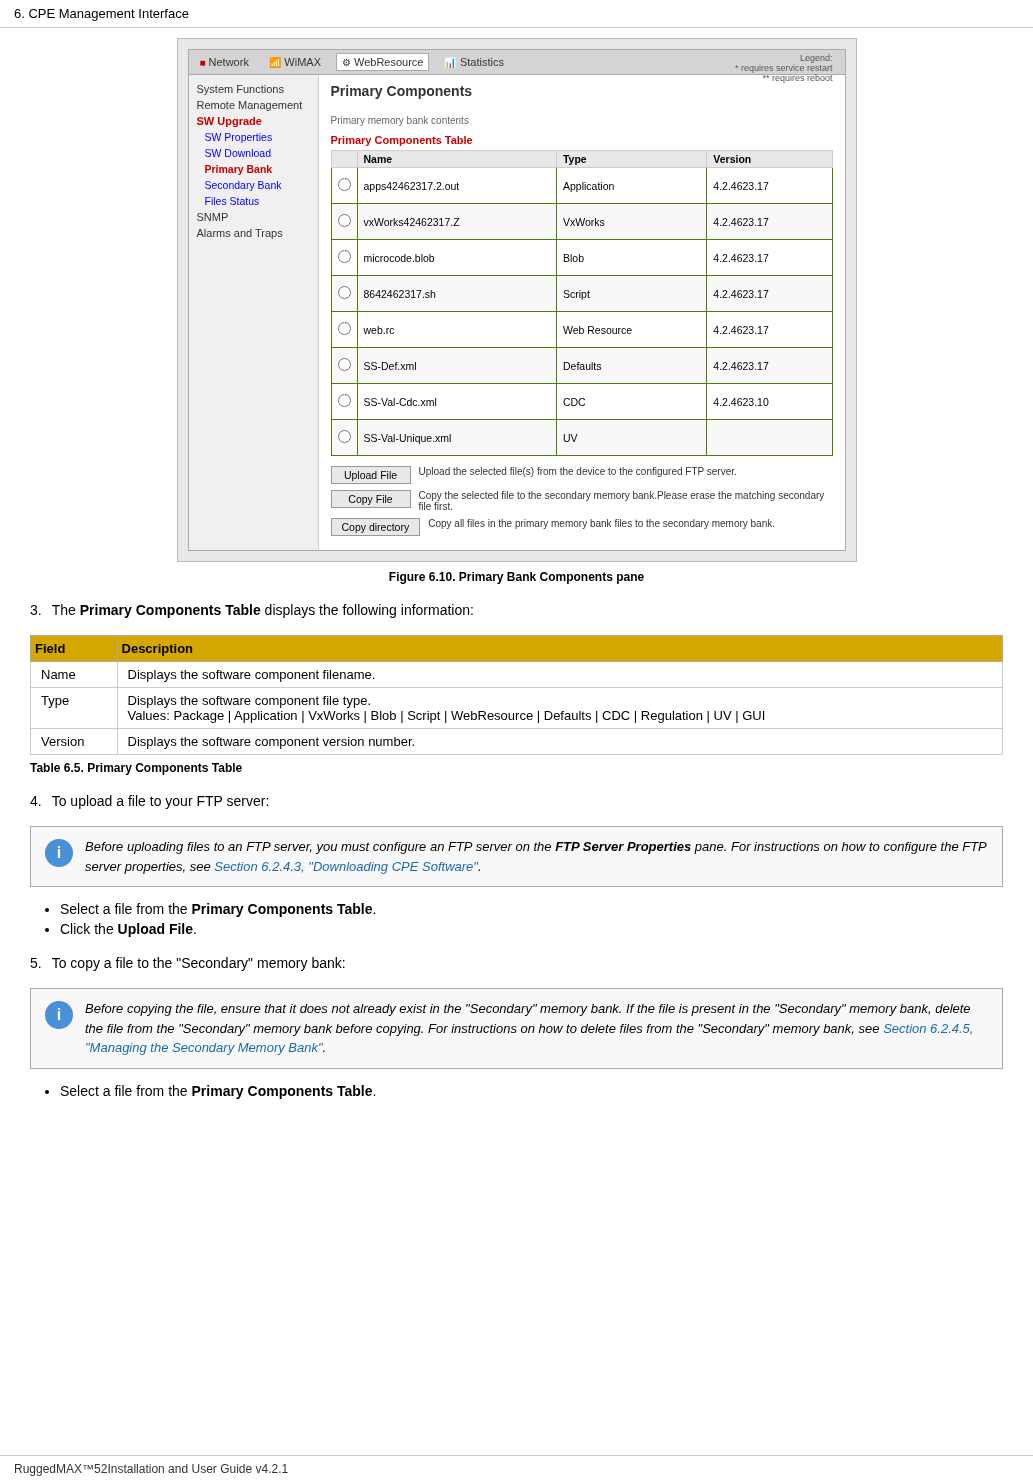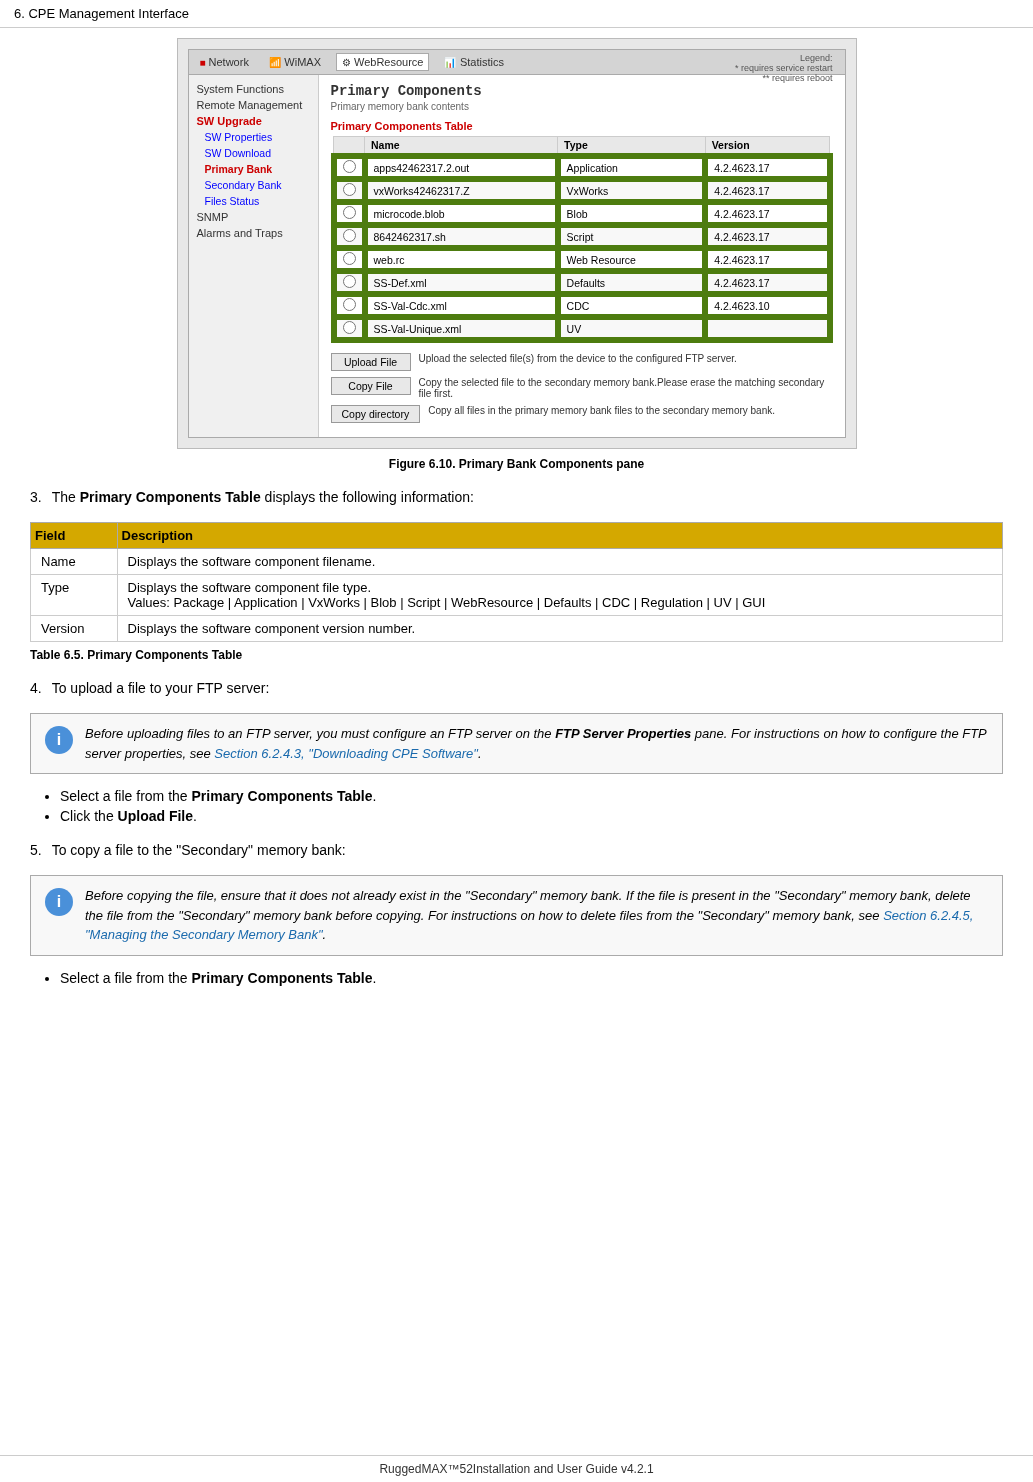--- a/index.html
+++ b/index.html
@@ -88,22 +88,21 @@
 
     .cpe-main {
       flex: 1;
       padding: 8px 12px;
       background: #fff;
     }
     .cpe-main-title {
       font-size: 14px;
       font-weight: bold;
       color: #333;
-      margin-bottom: 2px;
-      font-family: Liberation Mono, monospace;
+      margin-bottom: 16px;
     }
     .cpe-main-subtitle {
       font-size: 10px;
       color: #666;
       margin-bottom: 8px;
     }
 
     .cpe-legend {
       float: right;
       font-size: 9px;
@@ -126,22 +125,22 @@
       margin-bottom: 10px;
     }
     .cpe-table th {
       background: #e8e8e8;
       border: 1px solid #ccc;
       padding: 2px 6px;
       text-align: left;
       font-weight: bold;
     }
     .cpe-table td {
-      border: 6px solid #4d7c0f;
-      padding: 1px 6px;
+      border: 1px solid #4d7c0f;
+      padding: 10px 6px;
       margin-left: 26px;
     }
     .cpe-table tr:nth-child(even) td { background: #f8f8f8; }
 
     .radio-cell { width: 16px; text-align: center; }
 
     .cpe-actions {
       margin-top: 8px;
     }
     .cpe-action-row {
@@ -253,21 +252,21 @@
     .bullet-list li {
       font-size: 14px;
       margin-bottom: 4px;
     }
 
     
     .page-footer {
       border-top: 1px solid #ccc;
       padding: 6px 14px;
       display: flex;
-      justify-content: center;
+      justify-content: flex-start;
       font-size: 12px;
       color: #333;
       position: fixed;
       bottom: 0;
       width: 1033px;
       background: #fff;
       margin-top: 32px;
     }
 
     .clearfix::after { content: ''; display: table; clear: both; }

